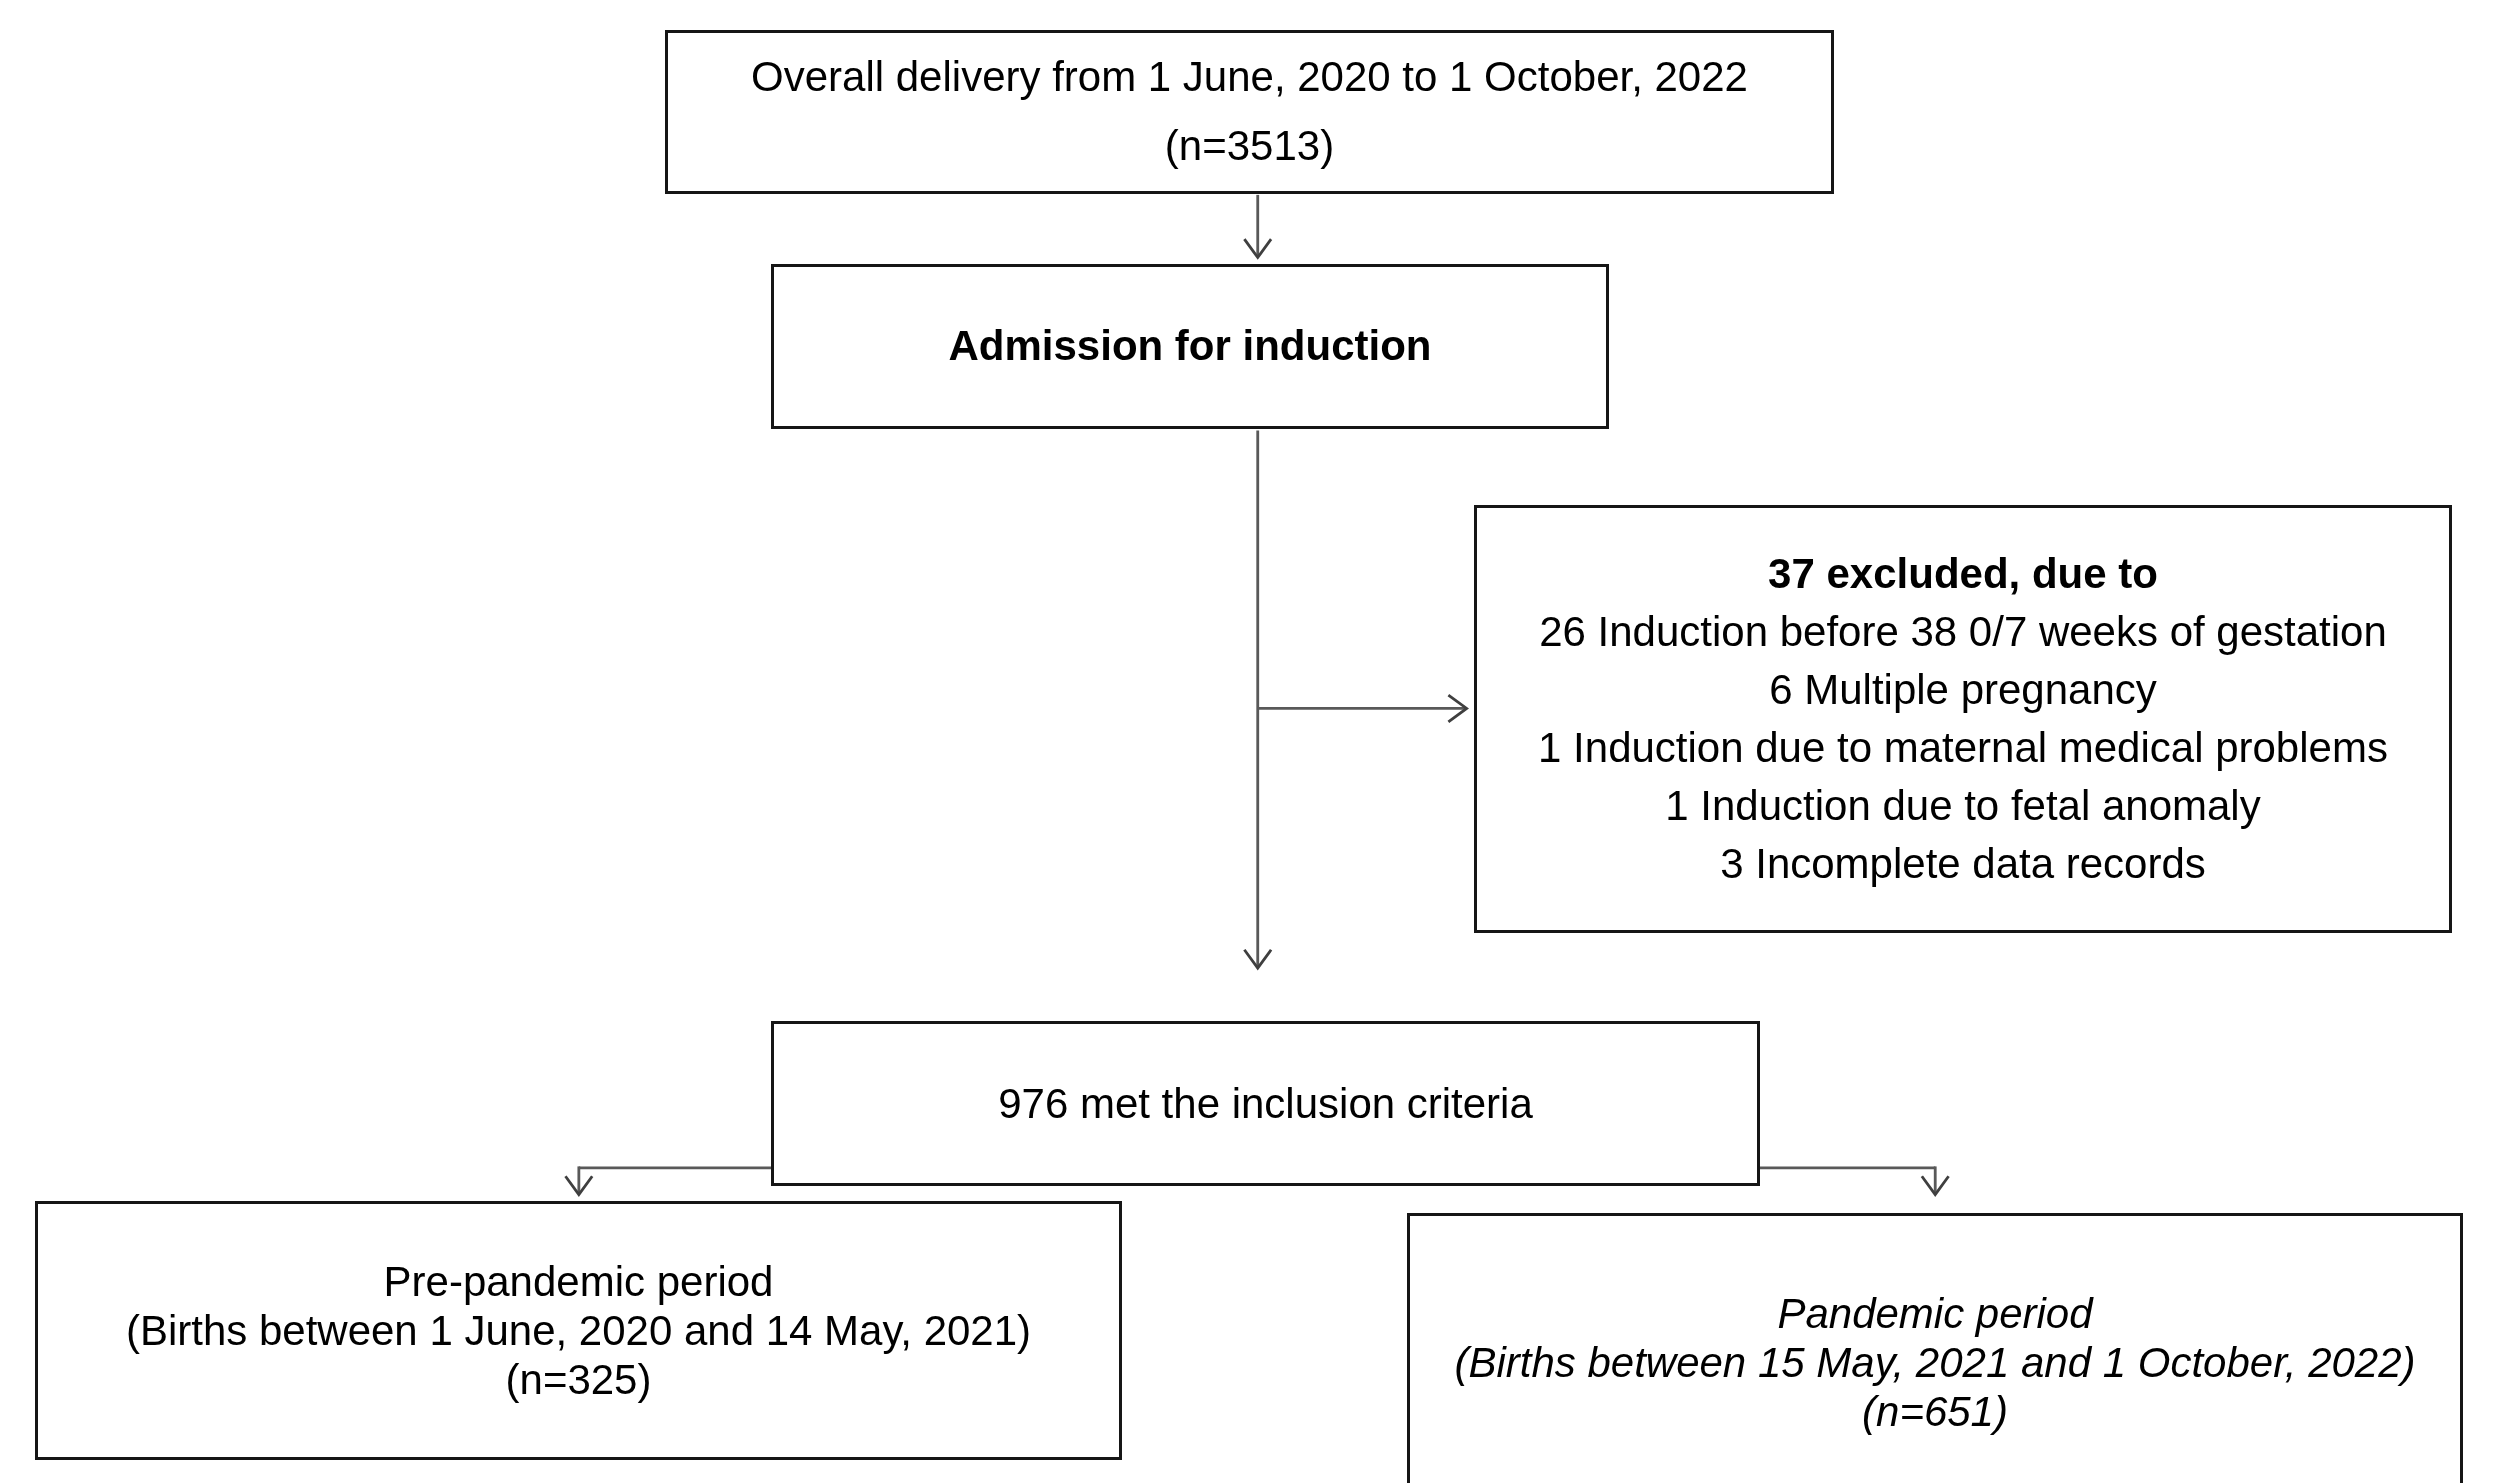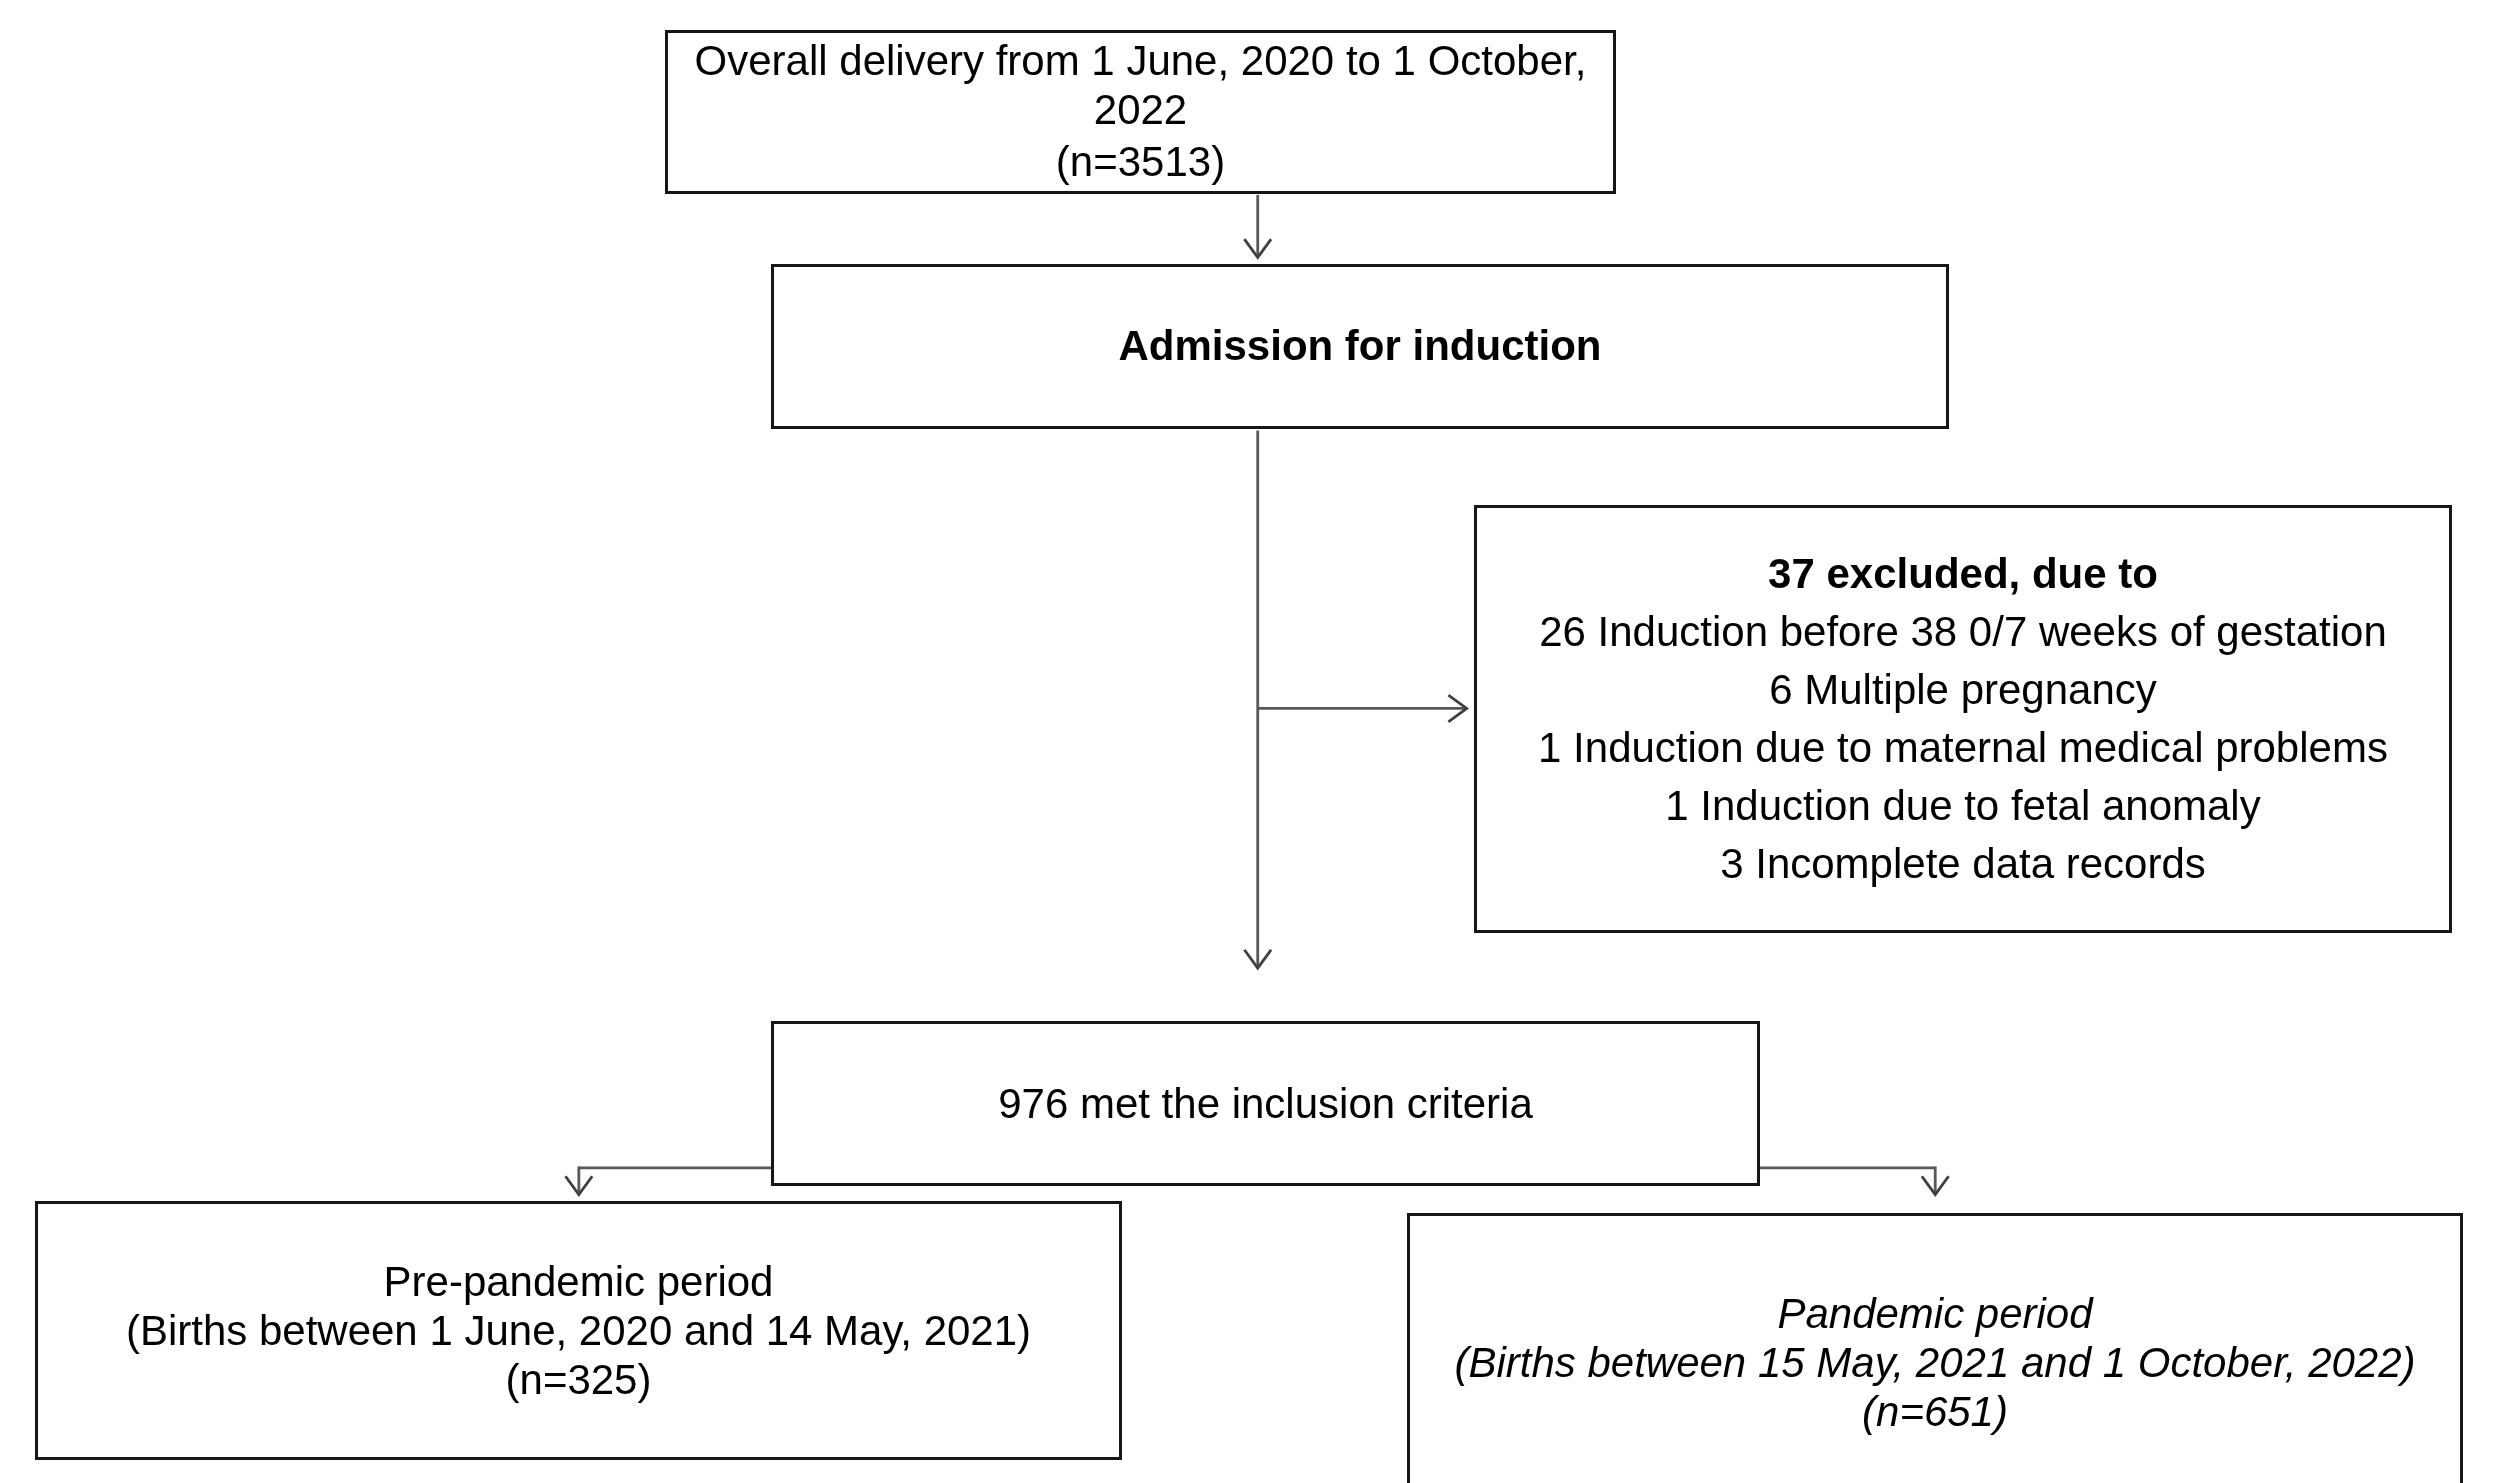--- a/index.html
+++ b/index.html
@@ -29,22 +29,22 @@
     display: flex;
     flex-direction: column;
     align-items: center;
     justify-content: center;
     text-align: center;
     font-size: 42px;
     line-height: 1.38;
     color: #000000;
   }
   .box .bold { font-weight: bold; }
-  .box-overall    { left: 665px;  top: 30px;   width: 951px; height: 164px; justify-content: space-evenly; line-height: 1.15; }
-  .box-admission  { left: 771px; top: 264px;  width: 1178px; height: 165px; line-height: 1.25; text-align: right; }
+  .box-overall    { left: 665px;  top: 30px;   width: 1169px; height: 164px; justify-content: space-evenly; line-height: 1.15; }
+  .box-admission  { left: 771px; top: 264px;  width: 838px; height: 165px; line-height: 1.25; text-align: right; }
   .box-excluded   { left: 1474px; top: 505px;  width: 978px; height: 428px; padding: 7px 14px; }
   .box-inclusion  { left: 771px; top: 975px; width: 989px; height: 165px; margin-top: 46px; }
   .box-pre        { left: 35px;   top: 1201px; width: 1087px; height: 259px; line-height: 1.17; }
   .box-pandemic   { left: 1407px; top: 1213px; width: 1056px; height: 299px; line-height: 1.17; font-style: italic; }
   .line { display: block; }
 </style>
 </head>
 <body>
 
 <div class="canvas">

